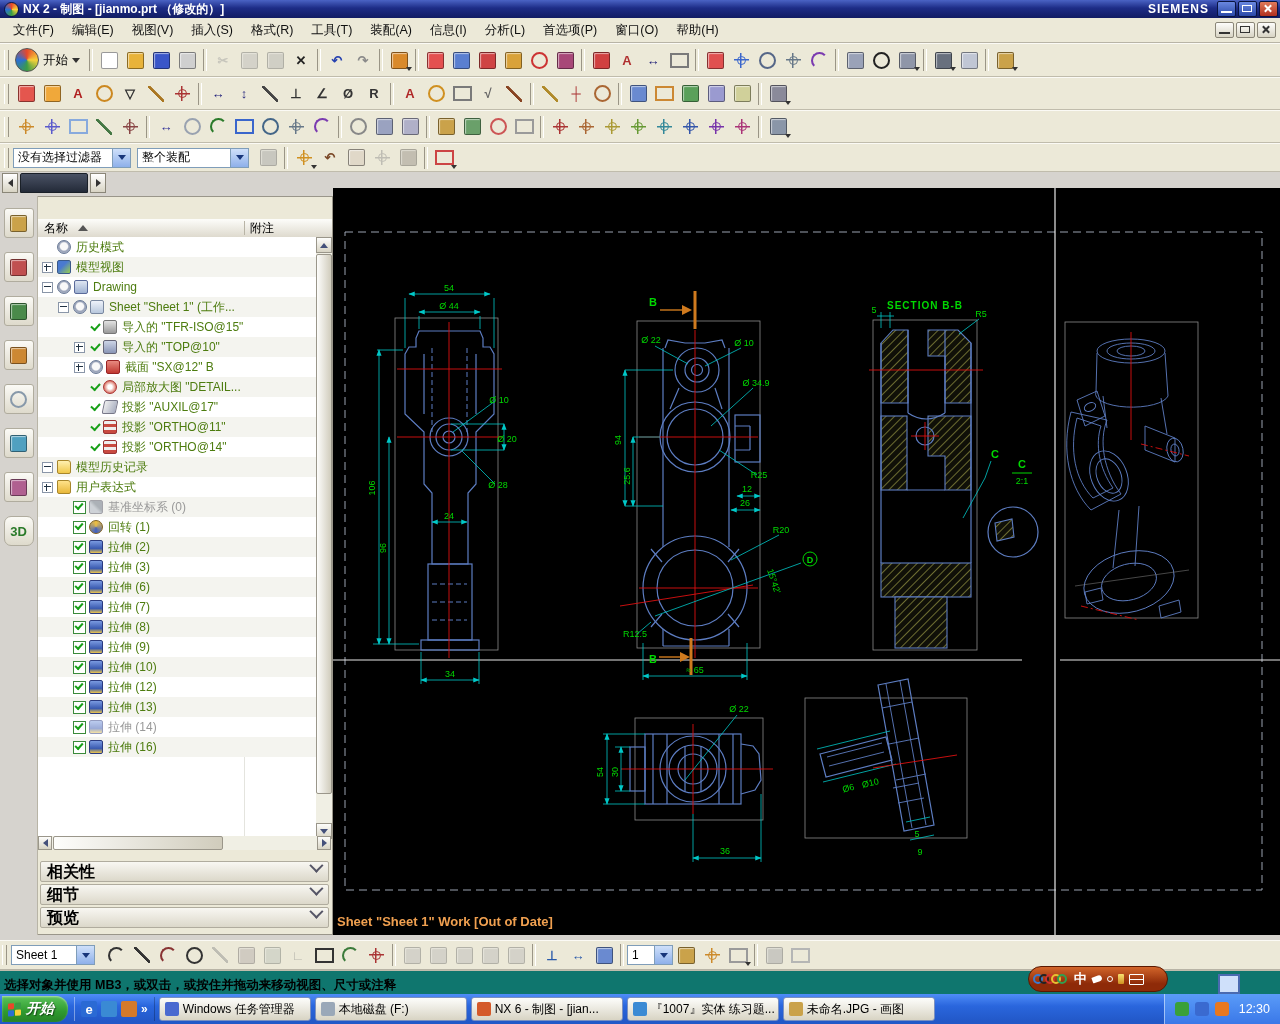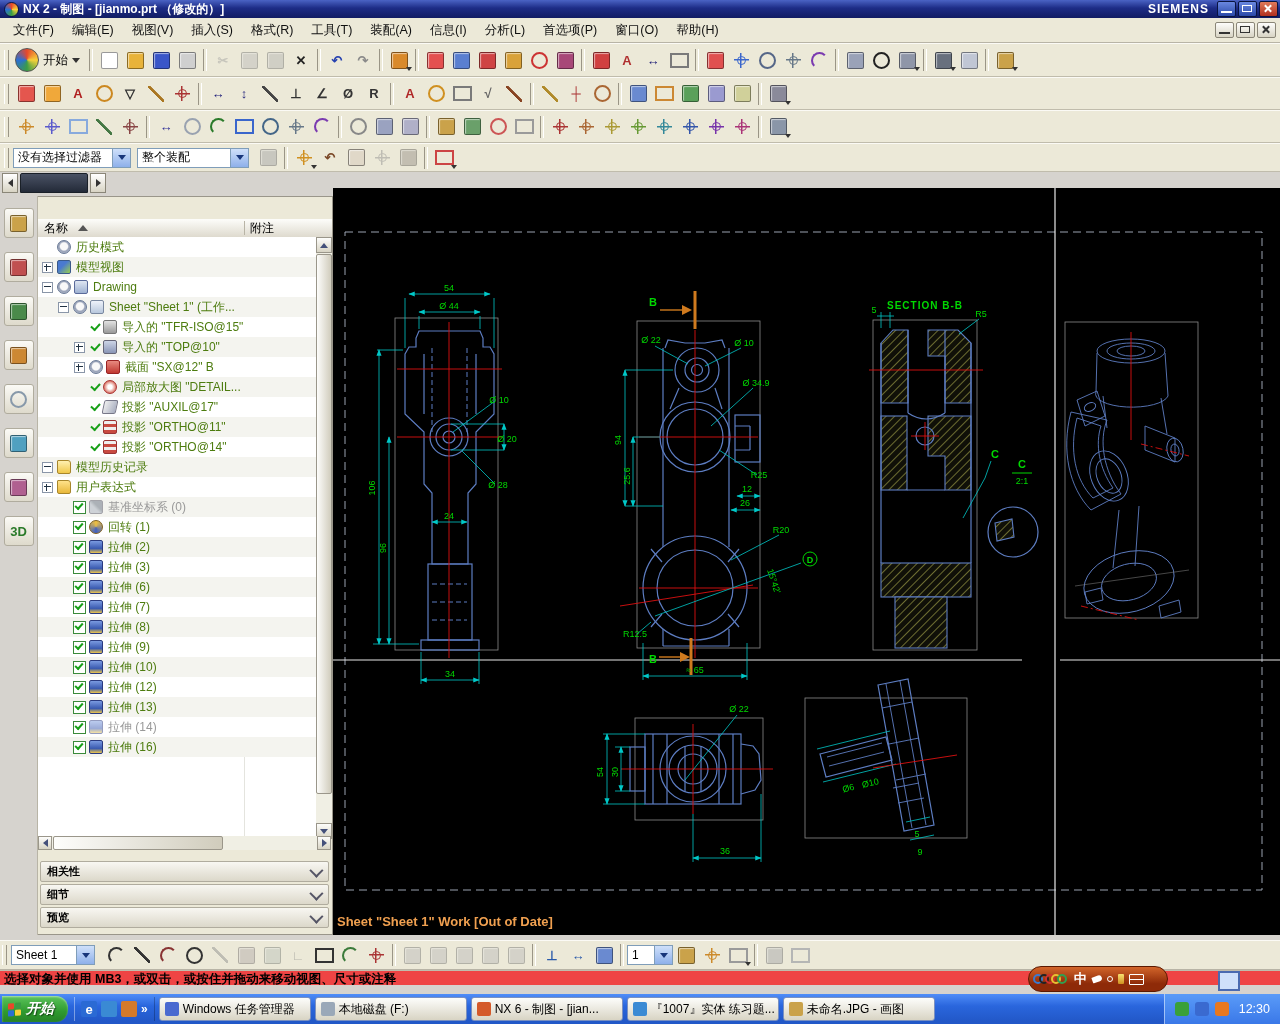--- a/index.html
+++ b/index.html
@@ -146,35 +146,35 @@
         border:1px solid #9a968a;box-sizing:border-box;display:flex;align-items:center;justify-content:center}
   .sbtn i{width:0;height:0}
   .au{border-left:4px solid transparent;border-right:4px solid transparent;border-bottom:5px solid #44507a}
   .ad{border-left:4px solid transparent;border-right:4px solid transparent;border-top:5px solid #44507a}
   .al{border-top:4px solid transparent;border-bottom:4px solid transparent;border-right:5px solid #44507a}
   .ar2{border-top:4px solid transparent;border-bottom:4px solid transparent;border-left:5px solid #44507a}
   .thumb{position:absolute;background:linear-gradient(90deg,#fdfdfb,#d0ccbc);border:1px solid #9a968a;box-sizing:border-box;border-radius:2px}
 
   
   .secbar{position:absolute;left:2px;width:289px;height:21px;background:linear-gradient(#f8f7f2,#dcd8ca);
-     border:1px solid #b0ac9e;display:flex;align-items:center;font-size:11px;font-weight:bold;
+     border:1px solid #b0ac9e;display:flex;font-size:16px;font-weight:bold;
      padding-left:6px;box-sizing:border-box;border-radius:2px}
   .secbar .chev{margin-left:auto;margin-right:8px;width:8px;height:8px;border-right:2px solid #556;
      border-bottom:2px solid #556;transform:rotate(45deg) translateY(-2px)}
 
   
   #canvas{left:333px;top:188px;width:947px;height:747px;background:#000}
   #canvasStatus{position:absolute;left:4px;bottom:6px;color:#f0a050;font-weight:bold;font-size:13px}
 
   
   #sketchbar{left:0;top:940px;width:1280px;height:30px;background:#ece9d8;border-top:1px solid #fbfaf5;
      border-bottom:1px solid #b8b4a6;display:flex;align-items:center;box-sizing:border-box}
   
-  #cuebar{left:0;top:970px;width:1280px;height:15px;background:#ef4444;border-top:1px solid #c0bcac;
-     display:flex;align-items:flex-start;font-size:12.5px;font-weight:bold;padding-left:4px;box-sizing:border-box}
+  #cuebar{left:0;top:970px;width:1280px;height:24px;background:#0f766e;border-top:1px solid #c0bcac;
+     display:flex;align-items:flex-end;font-size:12.5px;font-weight:bold;padding-left:4px;box-sizing:border-box}
   #cuebar .scr{margin-left:auto;margin-right:40px;width:18px;height:16px;border:2px solid #4a6ab0;background:#cfe0fa}
 
   
   #taskbar{left:0;top:994px;width:1280px;height:30px;
      background:linear-gradient(180deg,#4f8df8 0%,#2a66dd 40%,#2258c8 90%);display:flex;align-items:center}
   #startbtn{height:26px;margin:0 2px;padding:0 14px 0 6px;border-radius:0 12px 12px 0;
      background:linear-gradient(180deg,#5bc45b,#2f9a2f 60%,#268226);display:flex;align-items:center;gap:5px;
      box-shadow:inset 0 1px 2px rgba(255,255,255,.5)}
   #startbtn .flag{display:grid;grid-template-columns:6px 6px;grid-template-rows:6px 6px;gap:1px;transform:skewY(-6deg)}
   #startbtn .flag i{border-radius:1px}
@@ -633,21 +633,21 @@
     </span>
     <span class="tbi t-ci" style="width: 28px; height: 28px;">
       <i class="ig" style="--c: #8899aa;"></i>
     </span>
     <span class="tbi t-sw" style="width: 28px; height: 28px;">
       <i class="ig" style="--c: #50a0c0;"></i>
     </span>
     <span class="tbi t-sw" style="width: 28px; height: 28px;">
       <i class="ig" style="--c: #b06090;"></i>
     </span>
-    <span class="tbi t-g" style="width: 28px; height: 28px;">
+    <span class="tbi t-g" style="width: 28px; height: 28px; border-radius: 7px;">
       <i class="ig" style="color: rgb(42, 122, 42);">3D</i>
     </span>
   </div>
 
 <div class="abs" id="navigator">
   <div id="colhead">
     <span class="cn">名称</span>
     <span class="sort"></span>
     <span class="ca">附注</span>
     <span class="cdiv"></span>

